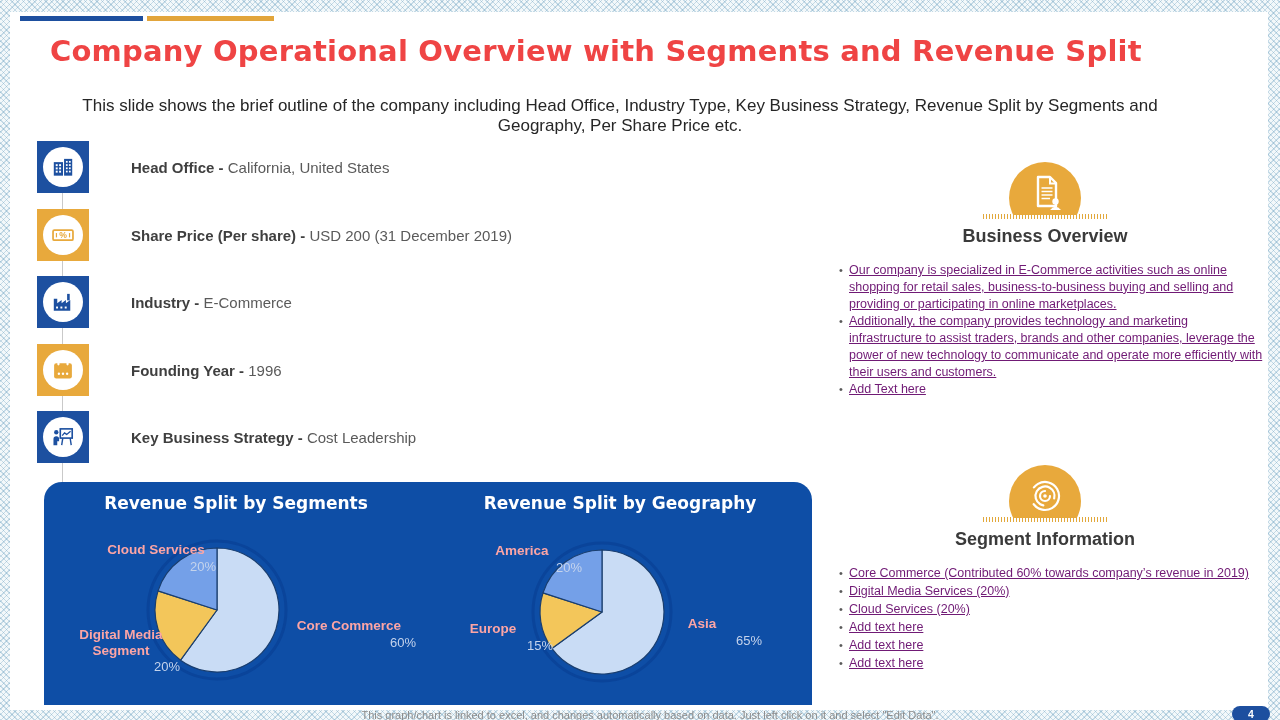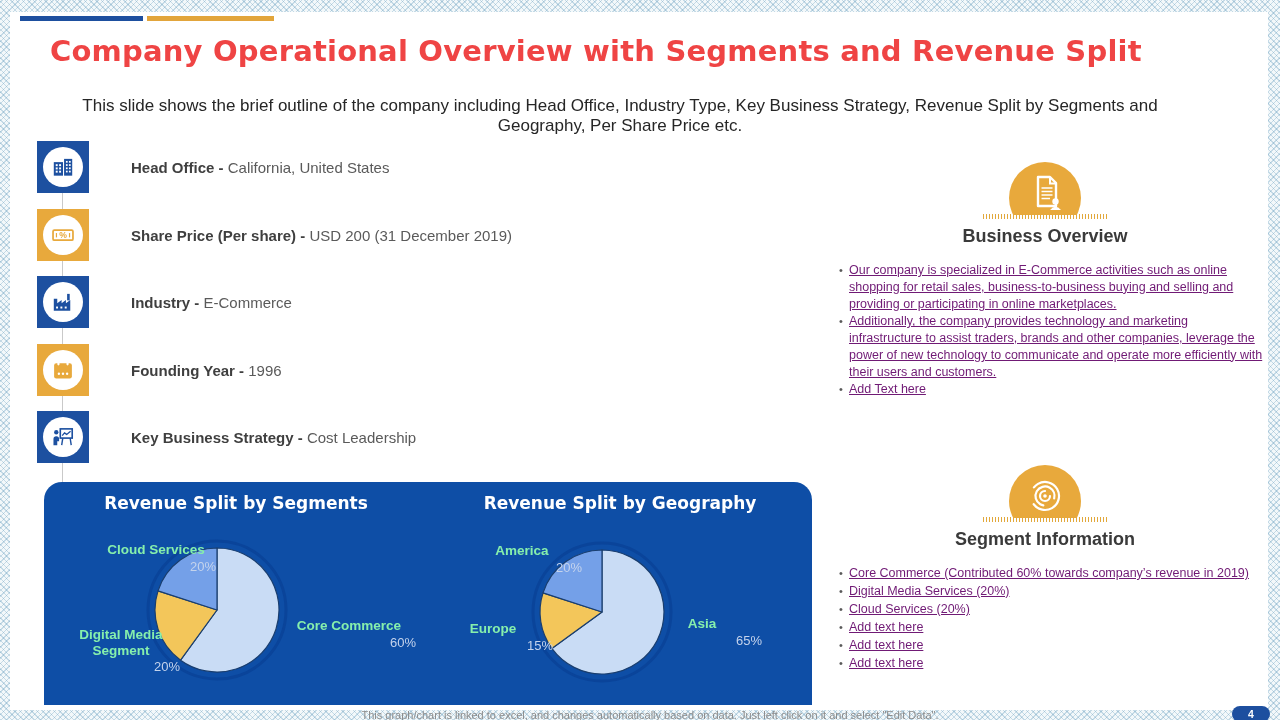--- a/index.html
+++ b/index.html
@@ -41,21 +41,21 @@
   
   .panel { position:absolute; left:22px; top:470px; width:768px; height:223px; background:#0e4ea6; border-radius:18px 18px 0 0;margin-left:12px; }
   .chart-title {
     position:absolute; top:11px; width:384px; text-align:center;
     font-family:"DejaVu Sans", sans-serif; font-weight:bold; font-size:17px; color:#ffffff;
   }
   #ct-0 { left:0; } #ct-1 { left:384px; }
   .pie-svg { position:absolute; z-index:1; }
   #pie-0 { left:98px; top:53px; } #pie-1 { left:483px; top:55px; }
   .plabel { position:absolute; z-index:2; text-align:center; line-height:1.15; }
-  .pname { font-weight:bold; font-size:13.5px; color:#86efac; }
+  .pname { font-weight:bold; font-size:13.5px; color:#fca5a5; }
   .ppct { font-size:13px; color:#c4d3ec; margin-top:2px;text-align:right; }
   #seg-cloud  { left:52px;  top:60px;  width:120px; }
   #seg-digital{ left:18px;  top:145px; width:118px; }
   #seg-core   { left:238px; top:136px; width:134px; }
   #geo-america{ left:418px; top:61px;  width:120px; }
   #geo-europe { left:389px; top:139px; width:120px; }
   #geo-asia   { left:598px; top:134px; width:120px; }
 
   
   .rsec { position:absolute; left:817px; width:436px; }

